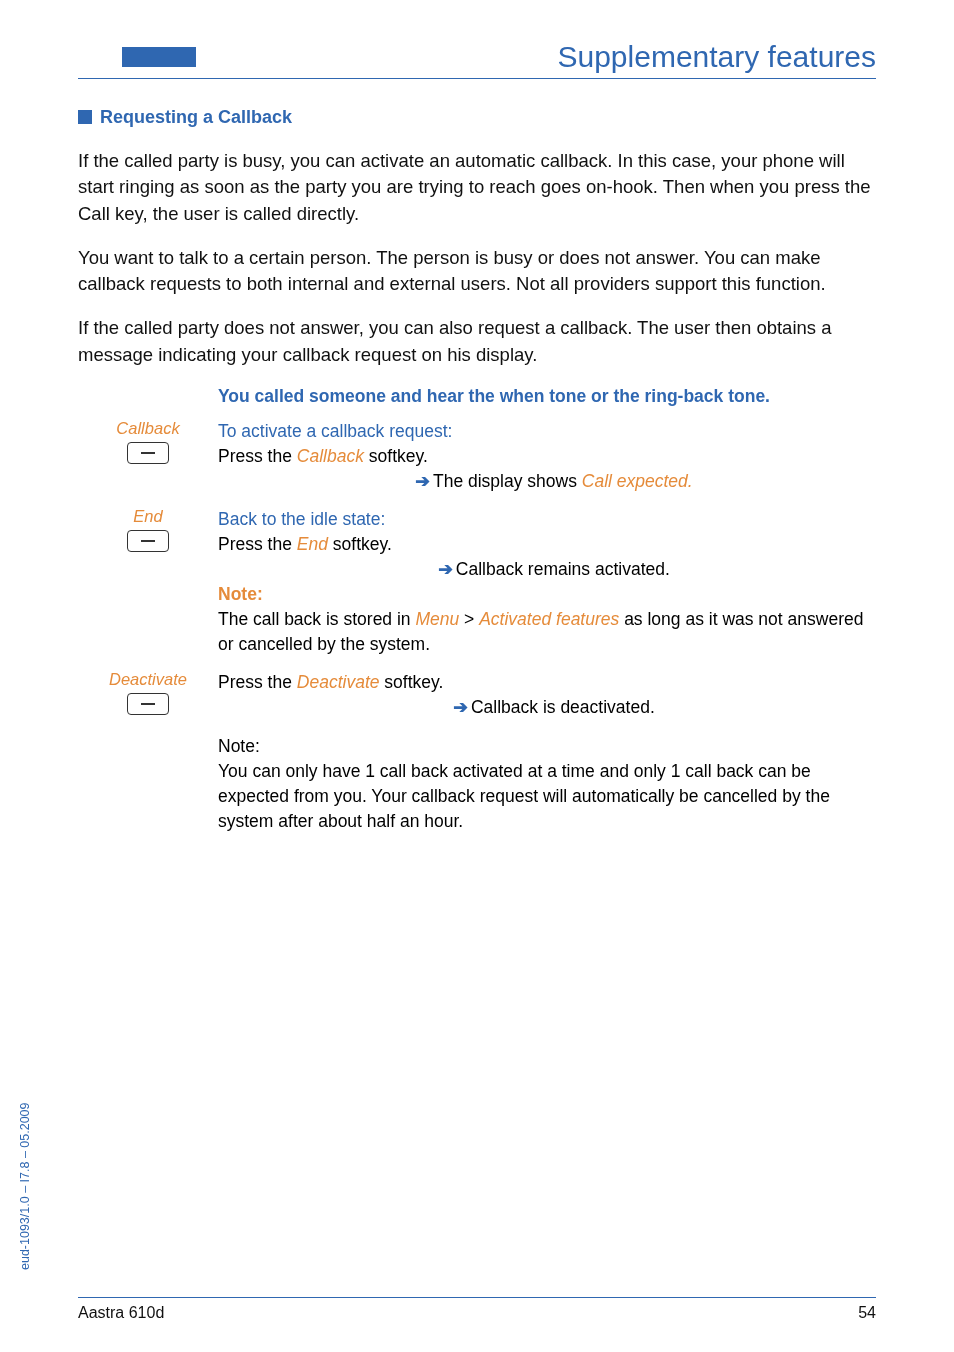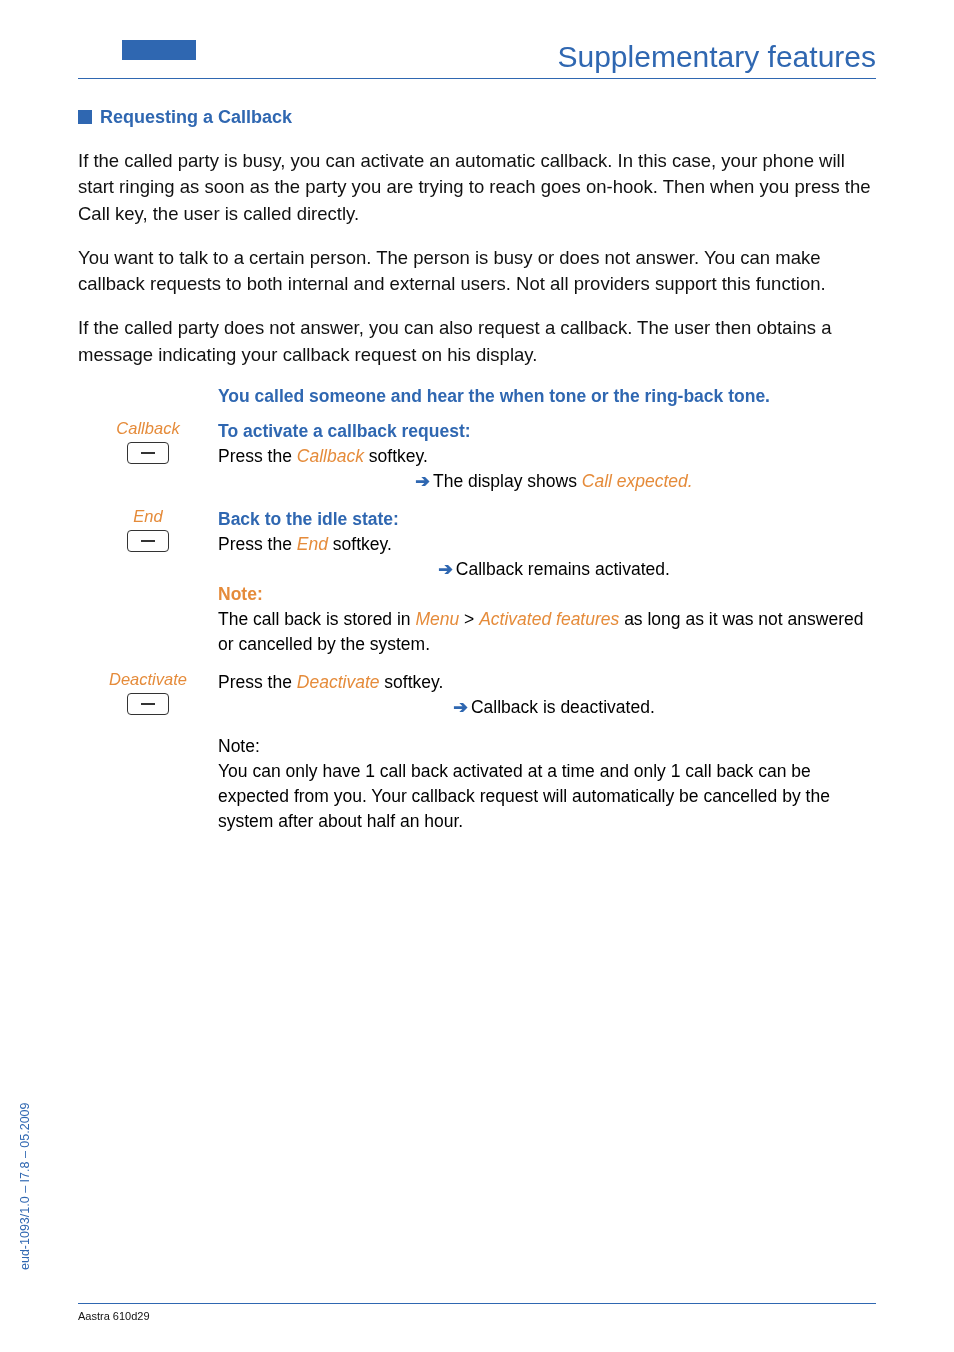--- a/index.html
+++ b/index.html
@@ -13,20 +13,21 @@
   }
   .page {
     padding: 40px 78px 0 78px;
   }
   .running-head {
     position: relative;
     margin-bottom: 28px;
   }
   .running-head-bar {
     display: flex;
+    align-items: center;
     padding-left: 44px;
   }
   .blue-bar {
     background: #2f67b1;
     height: 20px;
     flex: 0 0 74px;
     margin-right: 20px;
   }
   .running-title {
     color: #2f67b1;
@@ -103,21 +104,21 @@
     background: #333;
     transform: translate(-50%, -50%);
   }
   .step-body {
     flex: 1;
     font-size: 17.5px;
     line-height: 1.42;
   }
   .step-body .blue-strong {
     color: #2f67b1;
-    font-weight: 700;
+    font-weight: 400;
   }
   .step-body .orange-strong {
     color: #e58b3a;
     font-weight: 600;
   }
   .step-body .orange-ital {
     color: #e58b3a;
     font-style: italic;
   }
   .arrow {
@@ -151,22 +152,22 @@
     left: 78px;
     right: 78px;
   }
   .footer-rule {
     border: none;
     border-top: 1px solid #2f67b1;
     margin-bottom: 6px;
   }
   .footer-row {
     display: flex;
-    justify-content: flex-start;
-    font-size: 11px;
+    justify-content: space-between;
+    font-size: 16px;
     color: #111;
   }
 </style>
 </head>
 <body>
 
 <div class="page">
 
   <div class="running-head">
     <div class="running-head-bar">
@@ -247,15 +248,15 @@
   </div>
 
 </div>
 
 <div class="vertical-text">eud-1093/1.0 – I7.8 – 05.2009</div>
 
 <div class="footer">
   <hr class="footer-rule">
   <div class="footer-row">
     <span>Aastra 610d</span>
-    <span>29</span>
+    <span>54</span>
   </div>
 </div>
 
 </body></html>

